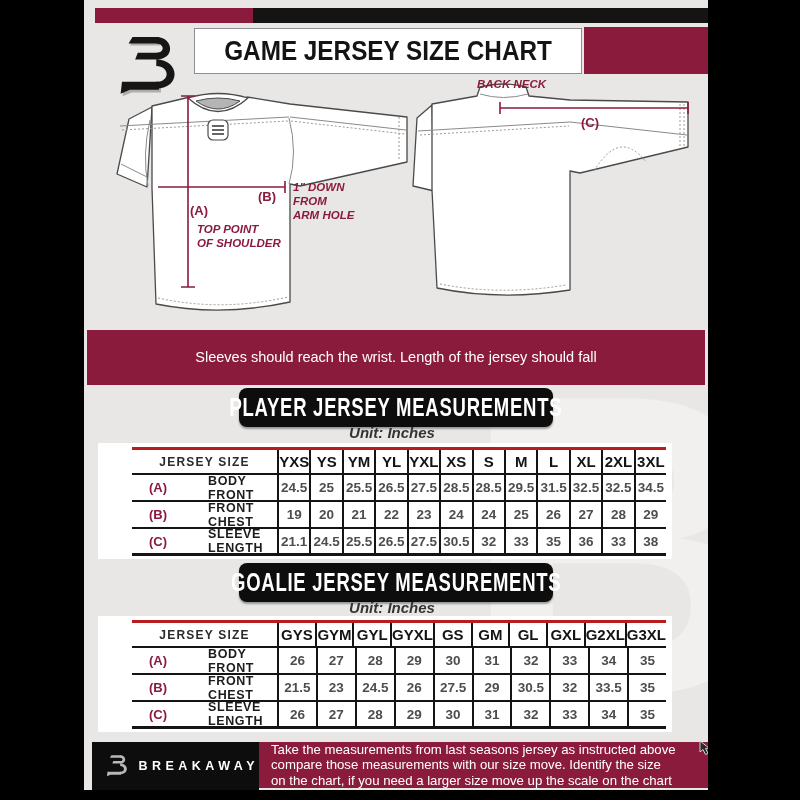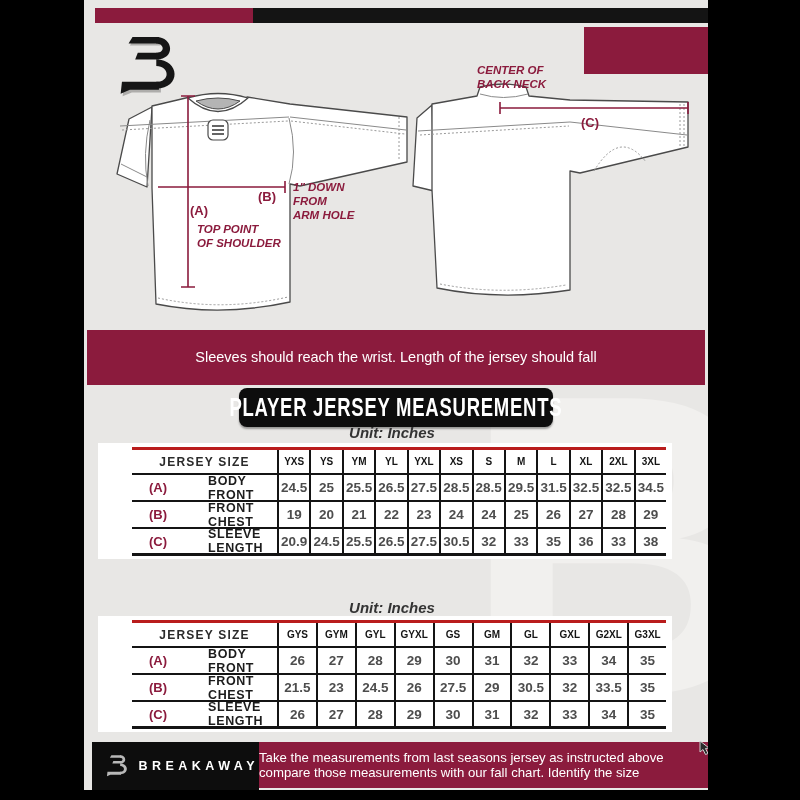--- a/index.html
+++ b/index.html
@@ -52,44 +52,47 @@
   .t-row { display:flex; align-items:stretch; border-bottom:2px solid #141414; background:transparent; }
   .t-row.t-head { border-top:3px solid #b91c1c; height:28px; }
   .t-row.t-data { height:27px; }
   .t-row:last-child { border-bottom-width:3px; }
   .t-label { width:145px; display:flex; align-items:center; }
   .head-label { justify-content:center; font-size:12px; letter-spacing:1.2px; font-weight:600; color:#2b2b2b; }
   .data-label { padding-left:17px; }
   .row-key { color:#8b1b3d; font-weight:800; font-size:13px; margin-right:8px; }
   .row-label { color:#1c1c1c; font-weight:700; font-size:12.5px; letter-spacing:.6px;padding-left:33px; }
   .t-cell { flex:1; border-left:2px solid #141414; display:flex; align-items:center; justify-content:center; }
-  .head-cell { font-size:10px; font-weight:800; color:#141414; }
+  .head-cell { font-size:15px; font-weight:800; color:#141414; }
   .val-cell { font-size:13.5px; font-weight:600; color:#4d4d4d; }
 
   
   .footer-black { left:8px; top:742px; width:167px; height:48px; background:#0d0d0d; z-index:2;
                   display:flex; align-items:center;justify-content:space-between; }
   .brand-text { color:#fff; font-size:12.5px; font-weight:700; letter-spacing:4.5px; margin-left:8px; }
   .footer-maroon { left:175px; top:742px; width:449px; height:46px; background:#8b1b3d; z-index:2;
-                   display:flex; flex-direction:column; justify-content:center; }
+                   display:flex; flex-direction:column; justify-content:center; padding-left:12px; }
   .footer-maroon div { color:#fff; font-size:13.2px; line-height:15.2px; font-weight:500; white-space:nowrap; }
 
   .cursor { left:614px; top:740px; z-index:5; }
 </style>
 </head>
 <body>
 
 <div id="content">
 
   <div class="abs watermark">B</div>
 
   <div class="abs top-bar">
     <div class="top-bar-maroon"></div>
   </div>
   <div class="abs title-maroon"></div>
+  <div class="abs title-box">
+    <span class="title-text">GAME JERSEY SIZE CHART</span>
+  </div>
   <svg class="abs logo" width="66" height="72" viewBox="0 0 100 100">
     <g fill="#161616">
       <path d="M22,6 L62,6 L62,16 L16,16 Z" transform="translate(2,3)" fill="rgba(0,0,0,0.25)"></path>
       <path d="M6,74 L62,74 L62,86 L18,86 L4,92 Z" transform="translate(3,4)" fill="rgba(0,0,0,0.25)"></path>
       <path d="M22,6 L62,6 L62,16 L16,16 Z"></path>
       <path fill-rule="evenodd" d="M58,6 C84,6 88,40 58,40 L58,30 C72,30 70,16 58,16 Z"></path>
       <path d="M30,30 L62,30 L62,40 L26,40 Z"></path>
       <path fill-rule="evenodd" d="M58,40 C94,40 96,84 58,84 L58,74 C80,74 78,50 58,50 Z"></path>
       <path d="M6,74 L62,74 L62,86 L18,86 L4,92 Z"></path>
     </g>
@@ -202,35 +205,38 @@
         <div class="t-cell val-cell">26</div>
         <div class="t-cell val-cell">27</div>
         <div class="t-cell val-cell">28</div>
         <div class="t-cell val-cell">29</div>
       </div>
       <div class="t-row t-data">
         <div class="t-label data-label">
           <span class="row-key">(C)</span>
           <span class="row-label">SLEEVE LENGTH</span>
         </div>
-        <div class="t-cell val-cell">20.9</div>
+        <div class="t-cell val-cell">21.1</div>
         <div class="t-cell val-cell">24.5</div>
         <div class="t-cell val-cell">25.5</div>
         <div class="t-cell val-cell">26.5</div>
         <div class="t-cell val-cell">27.5</div>
         <div class="t-cell val-cell">30.5</div>
         <div class="t-cell val-cell">32</div>
         <div class="t-cell val-cell">33</div>
         <div class="t-cell val-cell">35</div>
         <div class="t-cell val-cell">36</div>
         <div class="t-cell val-cell">33</div>
         <div class="t-cell val-cell">38</div>
       </div>
     </div>
 
+  <div class="abs pill" style="left:155px; top:563px;">
+    <span>GOALIE JERSEY MEASUREMENTS</span>
+  </div>
   <div class="abs unit" style="top:599px;">Unit: Inches</div>
   <div class="abs panel" style="top:616px;"></div>
   <div class="abs size-table" id="goalie-table" style="left:48px; top:620px;">
       <div class="t-row t-head">
         <div class="t-label head-label">JERSEY SIZE</div>
         <div class="t-cell head-cell">GYS</div>
         <div class="t-cell head-cell">GYM</div>
         <div class="t-cell head-cell">GYL</div>
         <div class="t-cell head-cell">GYXL</div>
         <div class="t-cell head-cell">GS</div>
@@ -297,20 +303,21 @@
         <path fill-rule="evenodd" d="M58,6 C84,6 88,40 58,40 L58,30 C72,30 70,16 58,16 Z"></path>
         <path d="M30,30 L62,30 L62,40 L26,40 Z"></path>
         <path fill-rule="evenodd" d="M58,40 C94,40 96,84 58,84 L58,74 C80,74 78,50 58,50 Z"></path>
         <path d="M6,74 L62,74 L62,86 L18,86 L4,92 Z"></path>
       </g>
     </svg>
     <span class="brand-text">BREAKAWAY</span>
   </div>
   <div class="abs footer-maroon">
     <div>Take the measurements from last seasons jersey as instructed above</div>
-    <div>compare those measurements  with our fall chart. Identify the size</div>
+    <div>compare those measurements  with our size move. Identify the size</div>
+    <div>on the chart, if you need a larger size move up the scale on the chart</div>
   </div>
 
   <svg class="abs cursor" width="14" height="16" viewBox="0 0 14 16">
     <path d="M2,1 L2,12 L5,9.5 L7.5,14.5 L10,13.5 L7.5,8.5 L11,8 Z" fill="#2a2a2a" stroke="#cfcfcf" stroke-width="1"></path>
   </svg>
 
 </div>
 
 </body></html>

